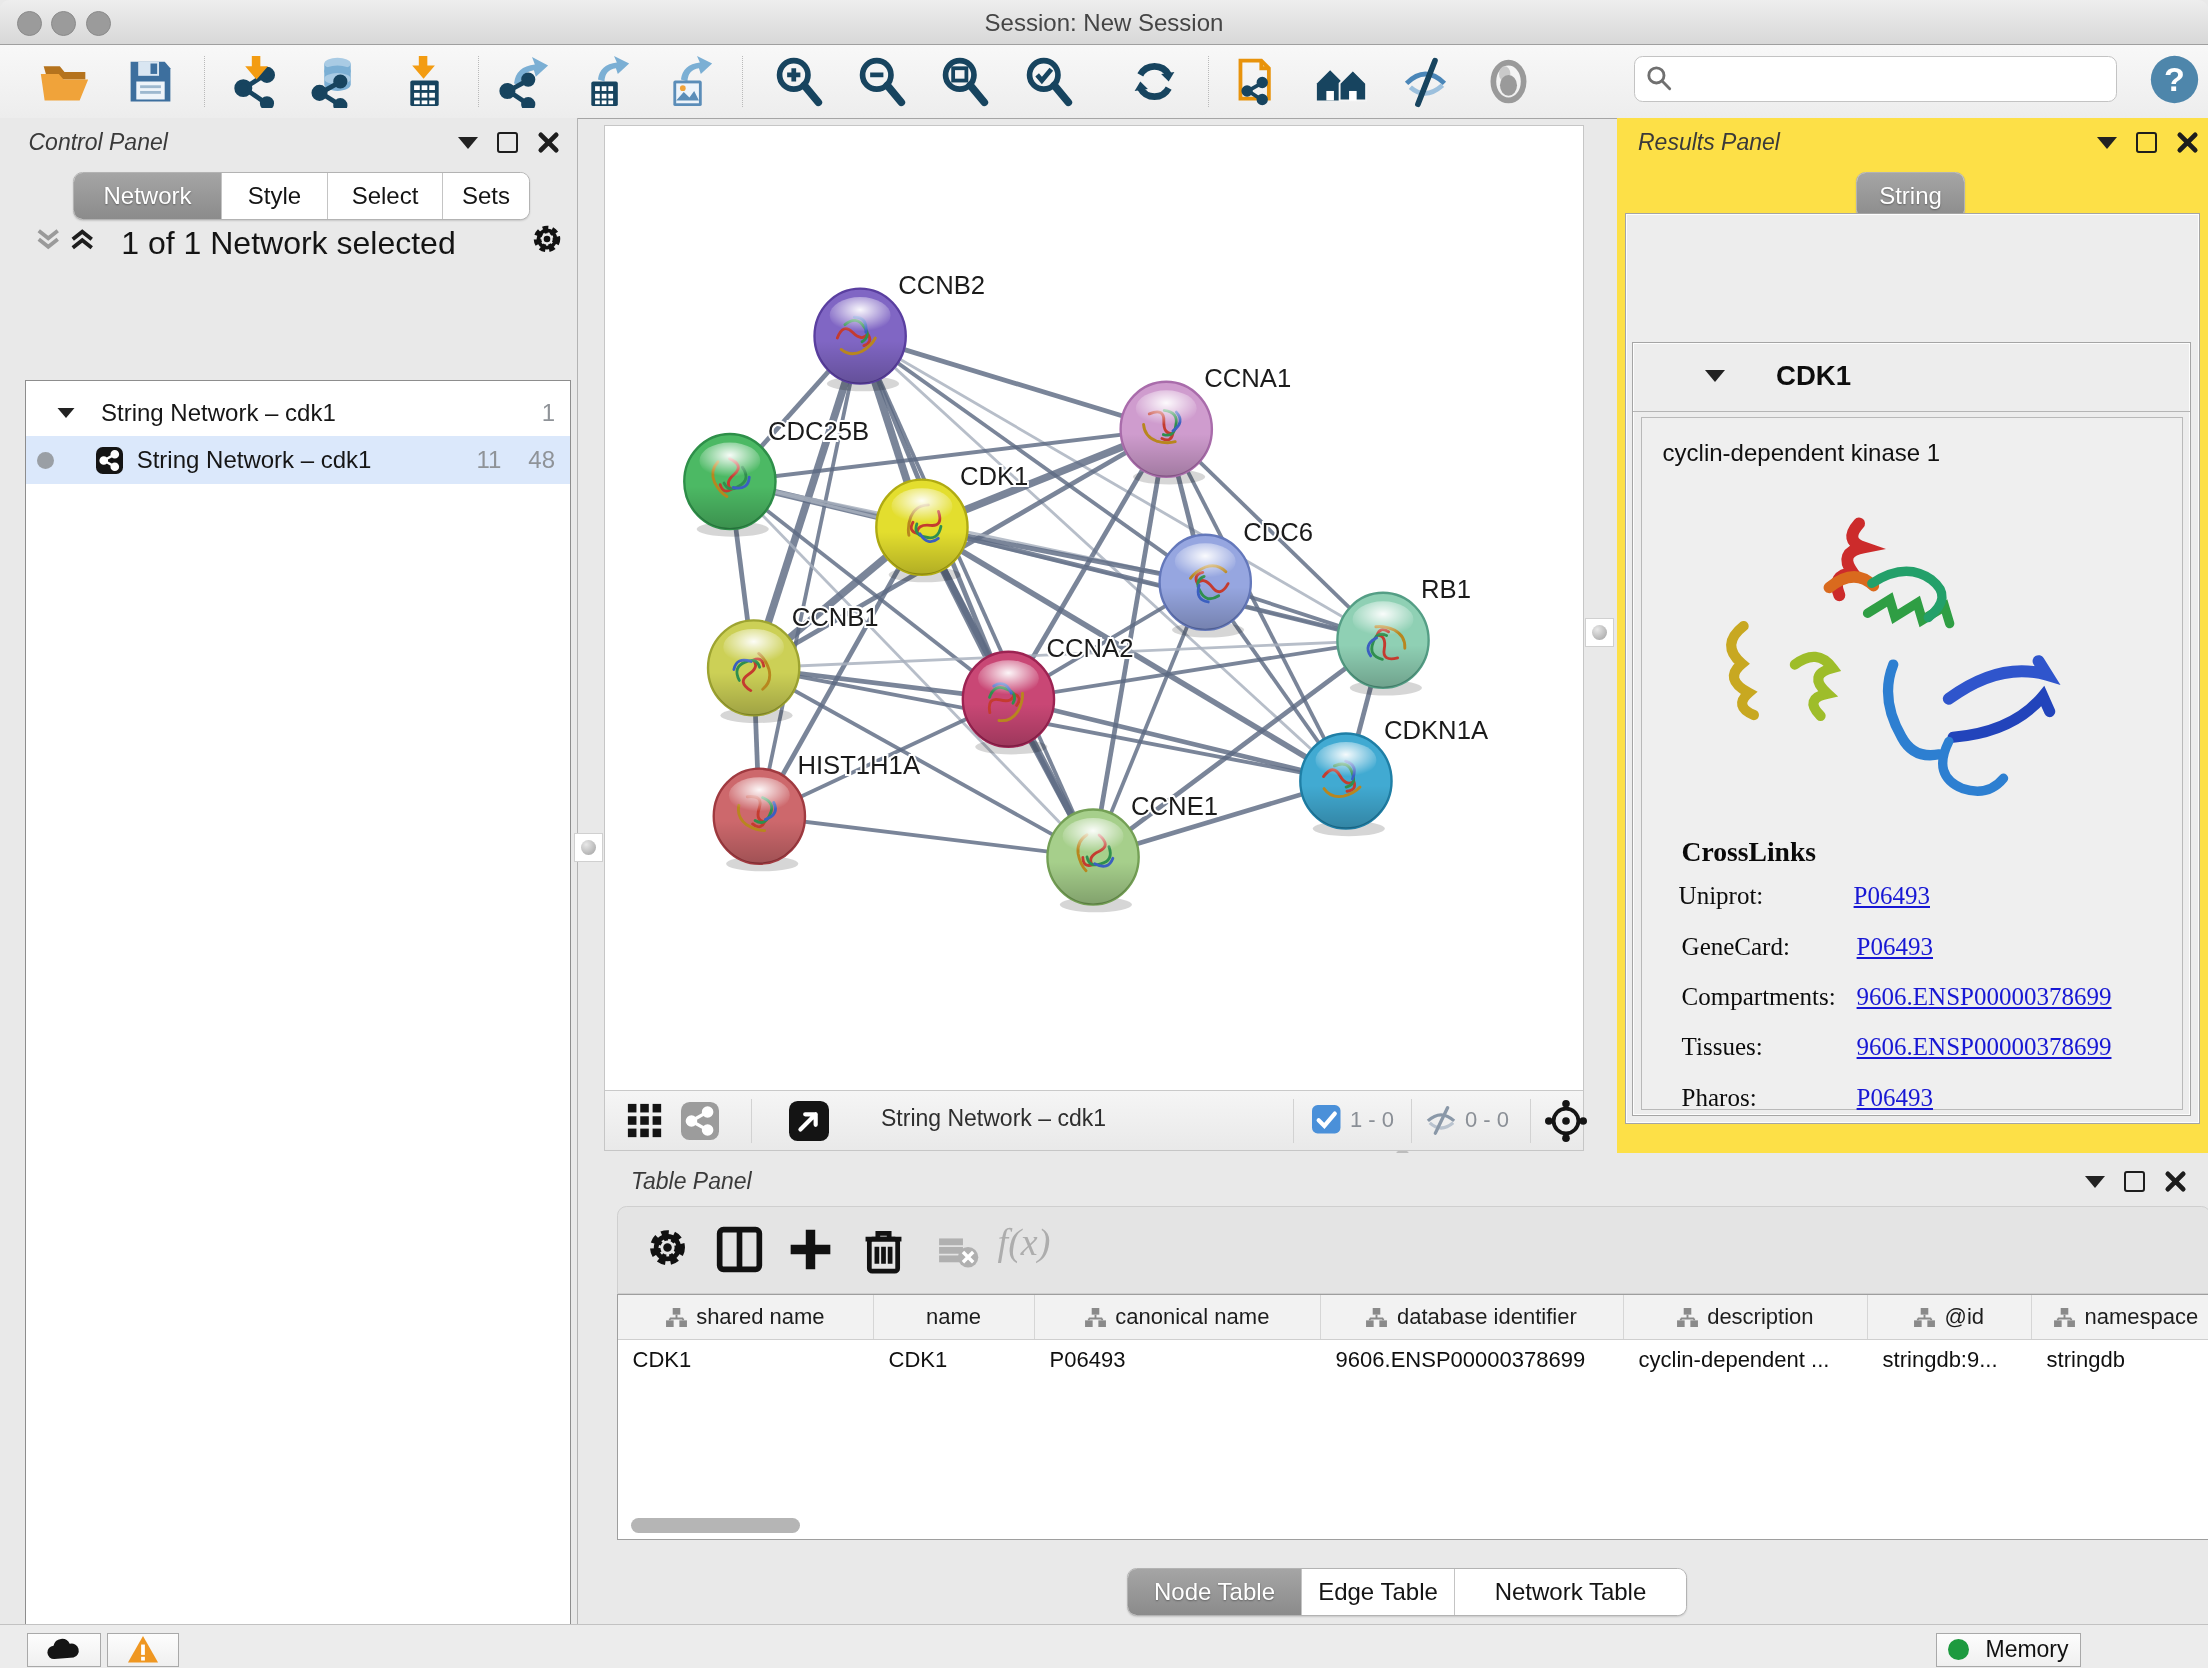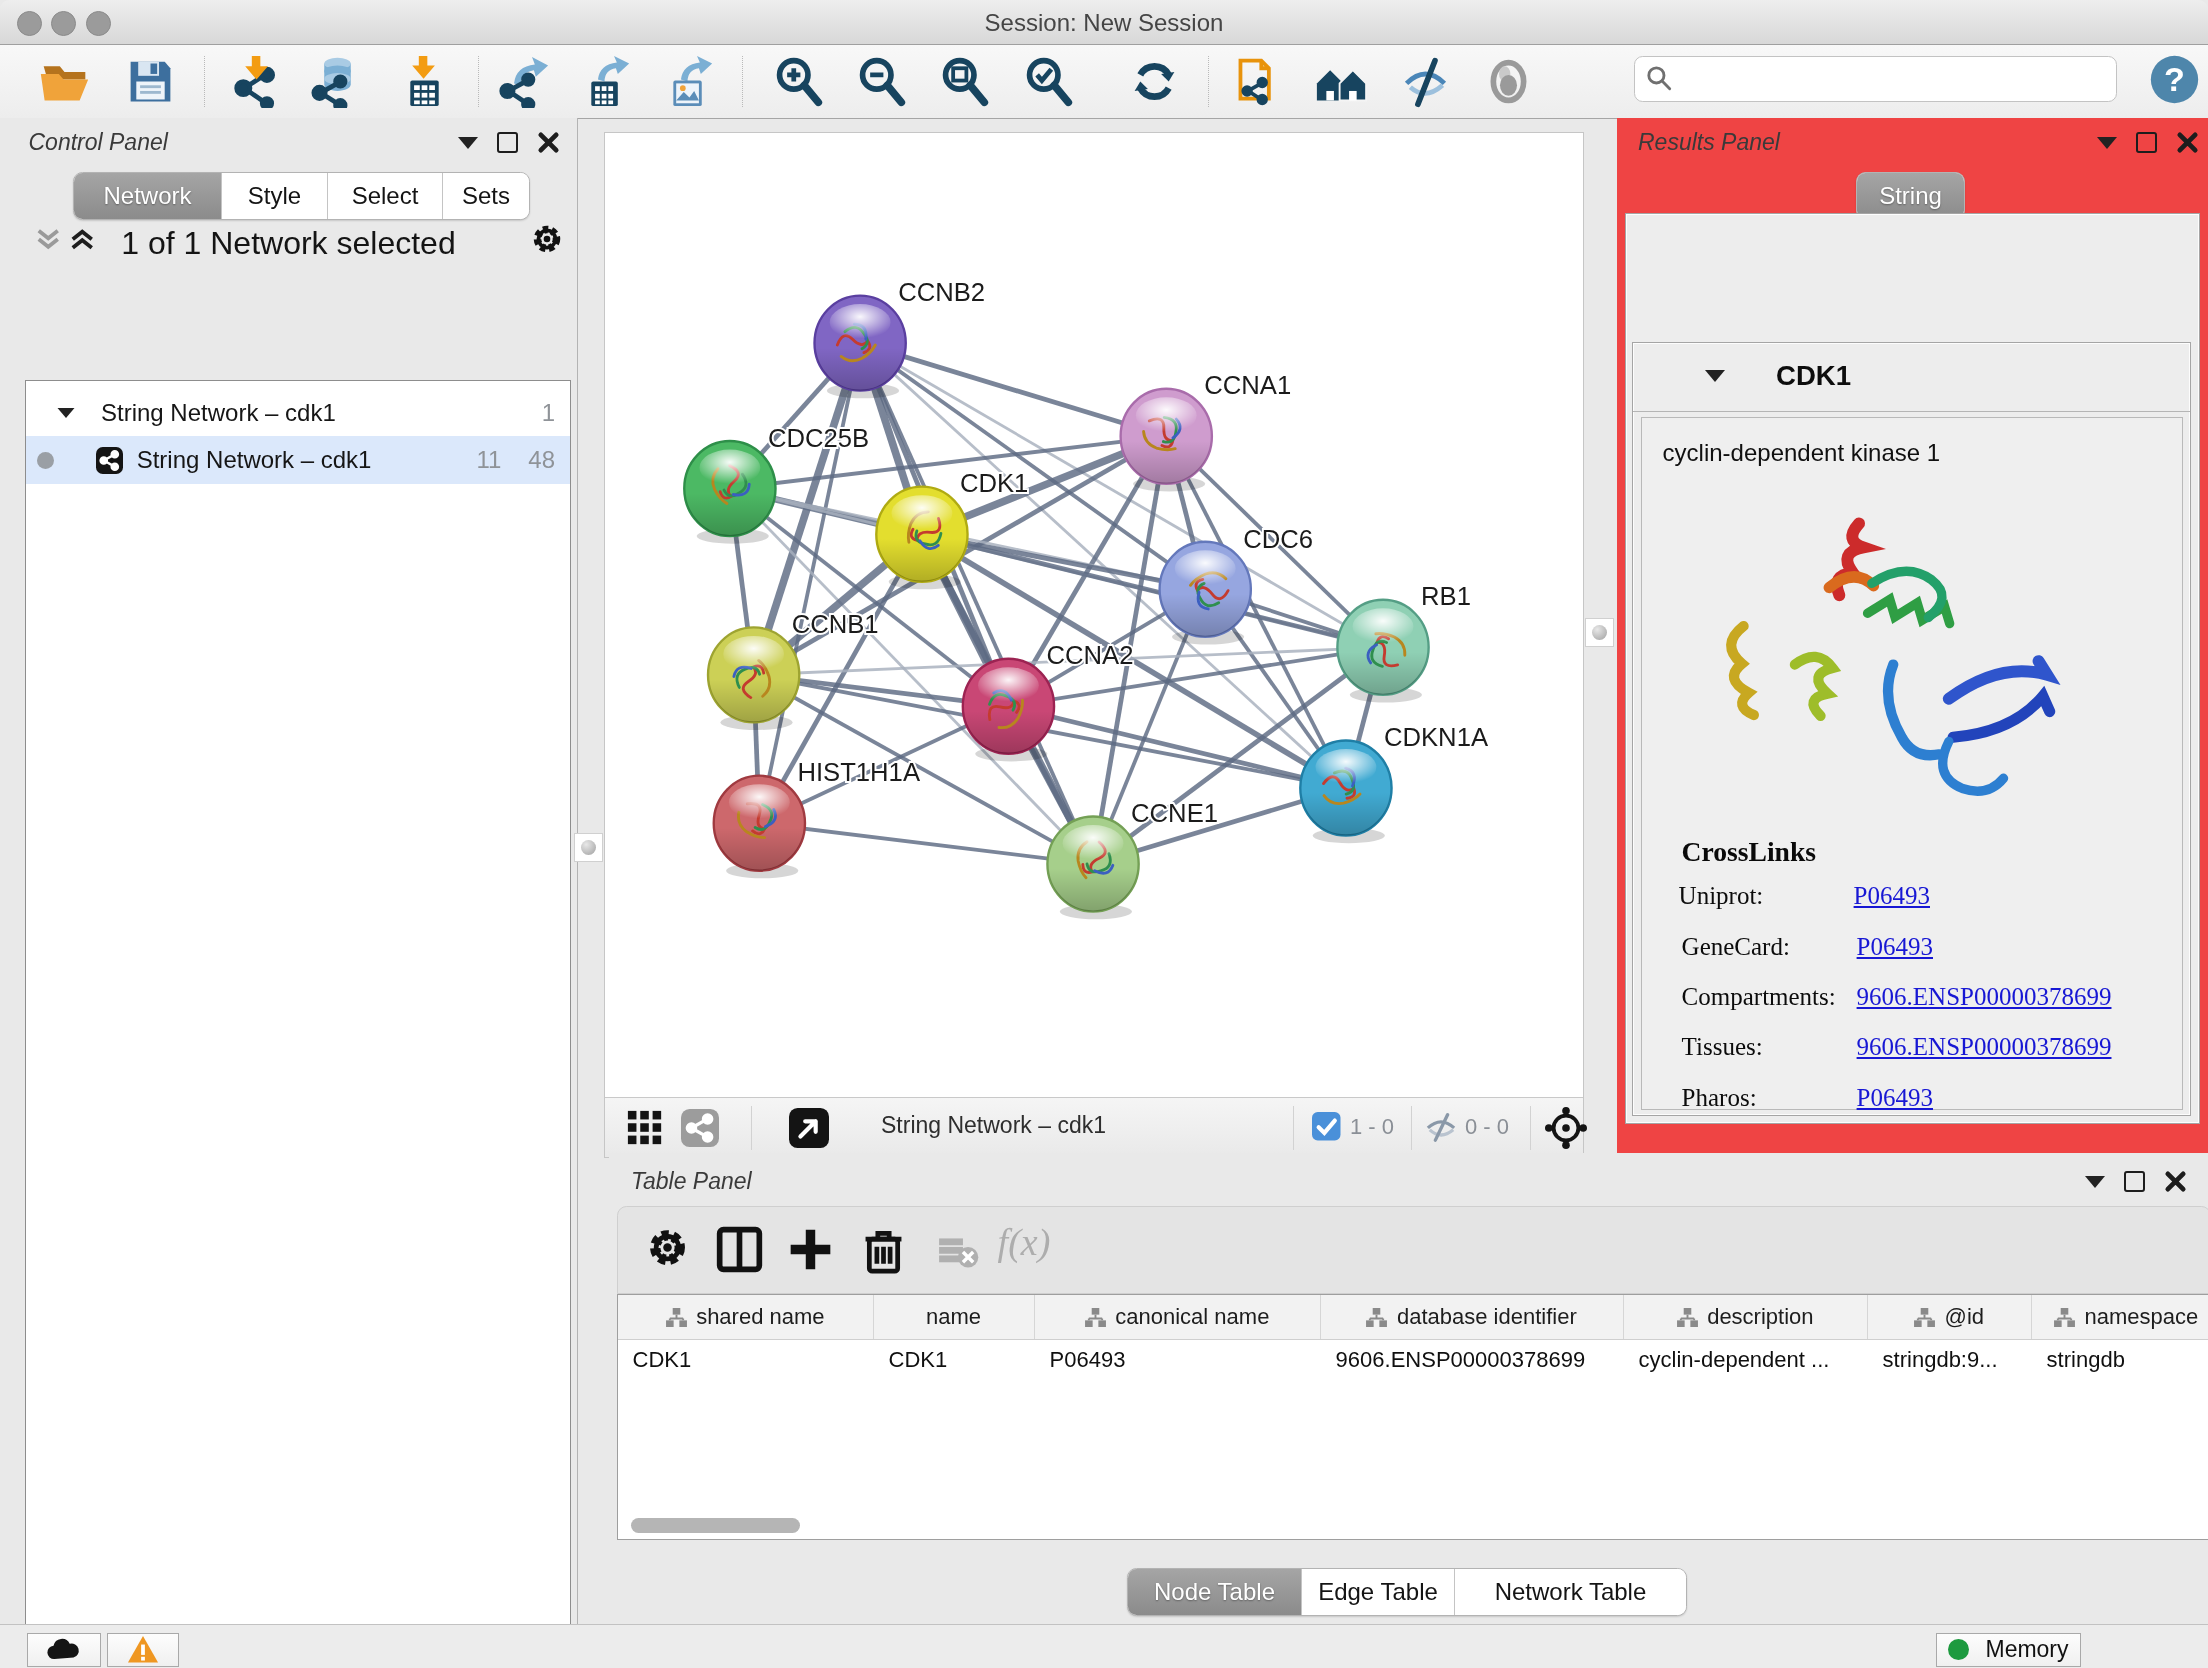--- a/index.html
+++ b/index.html
@@ -24,27 +24,27 @@
   .seg{display:flex;border:1px solid #b3b3b3;border-radius:9.5px;overflow:hidden;background:#fff;height:46px;box-shadow:0 1px 1.9px rgba(0,0,0,.15);}
   .seg>div{display:flex;align-items:center;justify-content:center;font-size:24px;color:#141414;border-right:1px solid #c4c4c4;cursor:pointer;background:#fff;}
   .seg>div:last-child{border-right:none;}
   .seg>div.sel{background:linear-gradient(#a5a5a5,#8b8b8b);color:#fff;text-shadow:0 1px 1.9px rgba(0,0,0,.35);}
   
   #cpanel{left:0;top:118px;width:577px;height:1506px;background:#e9e9e9;border-right:1px solid #b3b3b3;}
   #cp-list{position:absolute;left:25px;top:262px;width:544px;height:1314px;background:#fff;border:1.9px solid #8d8d8d;}
   .treerow{position:absolute;left:0;width:100%;height:48px;display:flex;align-items:center;font-size:24px;color:#161616;}
   .cnt{color:#8f9398;}
   
-  #npanel{left:604px;top:132px;width:978px;height:1024px;background:#fff;border:1px solid #c6c6c6;}
+  #npanel{left:604px;top:125px;width:978px;height:1024px;background:#fff;border:1px solid #c6c6c6;}
   #ntoolbar{position:absolute;left:0;top:964px;width:100%;height:59px;background:linear-gradient(#f5f5f5,#e9e9e9);border-top:1px solid #c9c9c9;}
   .ntsep{position:absolute;top:7.6px;height:44px;border-left:1px solid #d2d2d2;}
   #ntitle{position:absolute;left:276px;top:14.3px;font-size:23px;color:#2e2e2e;}
   .ncount{position:absolute;top:16px;font-size:22px;color:#8a8f96;}
   
-  #rpanel{left:1617px;top:118px;width:592px;height:1506px;background:#ef4444;text-align:center;}
+  #rpanel{left:1617px;top:118px;width:592px;height:1506px;background:#fde047;text-align:center;}
   .rbox{position:absolute;background:#ededed;border:1.9px solid #a5a5a5;box-shadow:inset 0 0 0 1px #fdfdfd;}
   .btn{background:linear-gradient(#ffffff,#f2f2f2);border:1px solid #b9b9b9;border-radius:8.6px;font-size:24px;color:#111;display:flex;align-items:center;justify-content:center;cursor:pointer;box-shadow:0 1px 1.9px rgba(0,0,0,.12);}
   #gene-desc{font-size:24px;color:#101010;}
   .serif{font-family:"Liberation Serif",serif;}
   .xrow{position:absolute;left:1691px;width:485px;height:38px;font-size:25px;}
   .xrow .xl{position:absolute;left:0;color:#0c0c0c;}
   .xrow .xv{position:absolute;left:175px;color:#1717d4;text-decoration:underline;cursor:pointer;}
   
   #tpanel{left:609px;top:1153px;width:1600px;height:471px;background:#e9e9e9;}
   #ttoolbar{position:absolute;left:7.6px;top:53px;width:1592px;height:86px;background:#e4e4e4;border:1px solid #cfcfcf;border-radius:9.5px 9.5px 0 0;}

